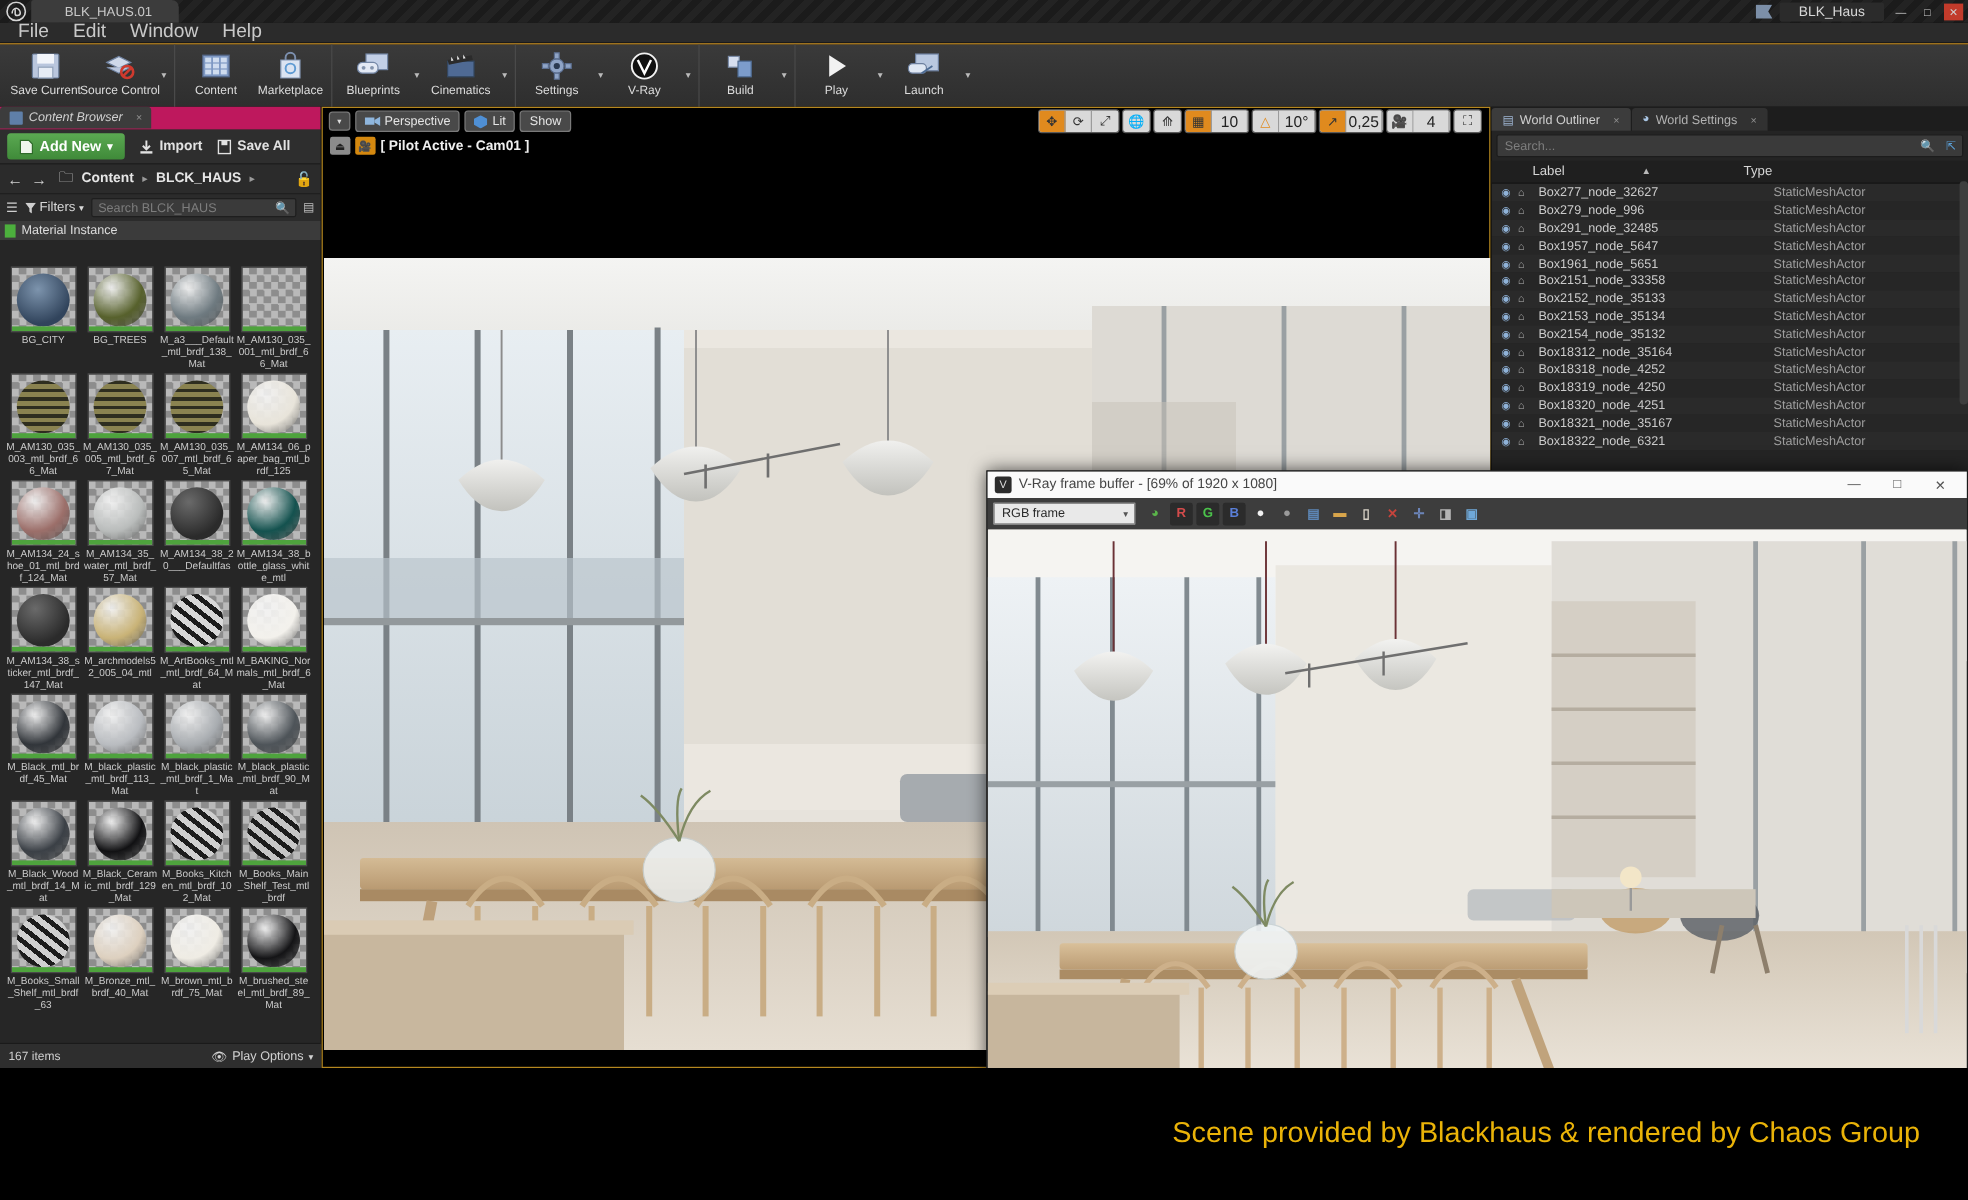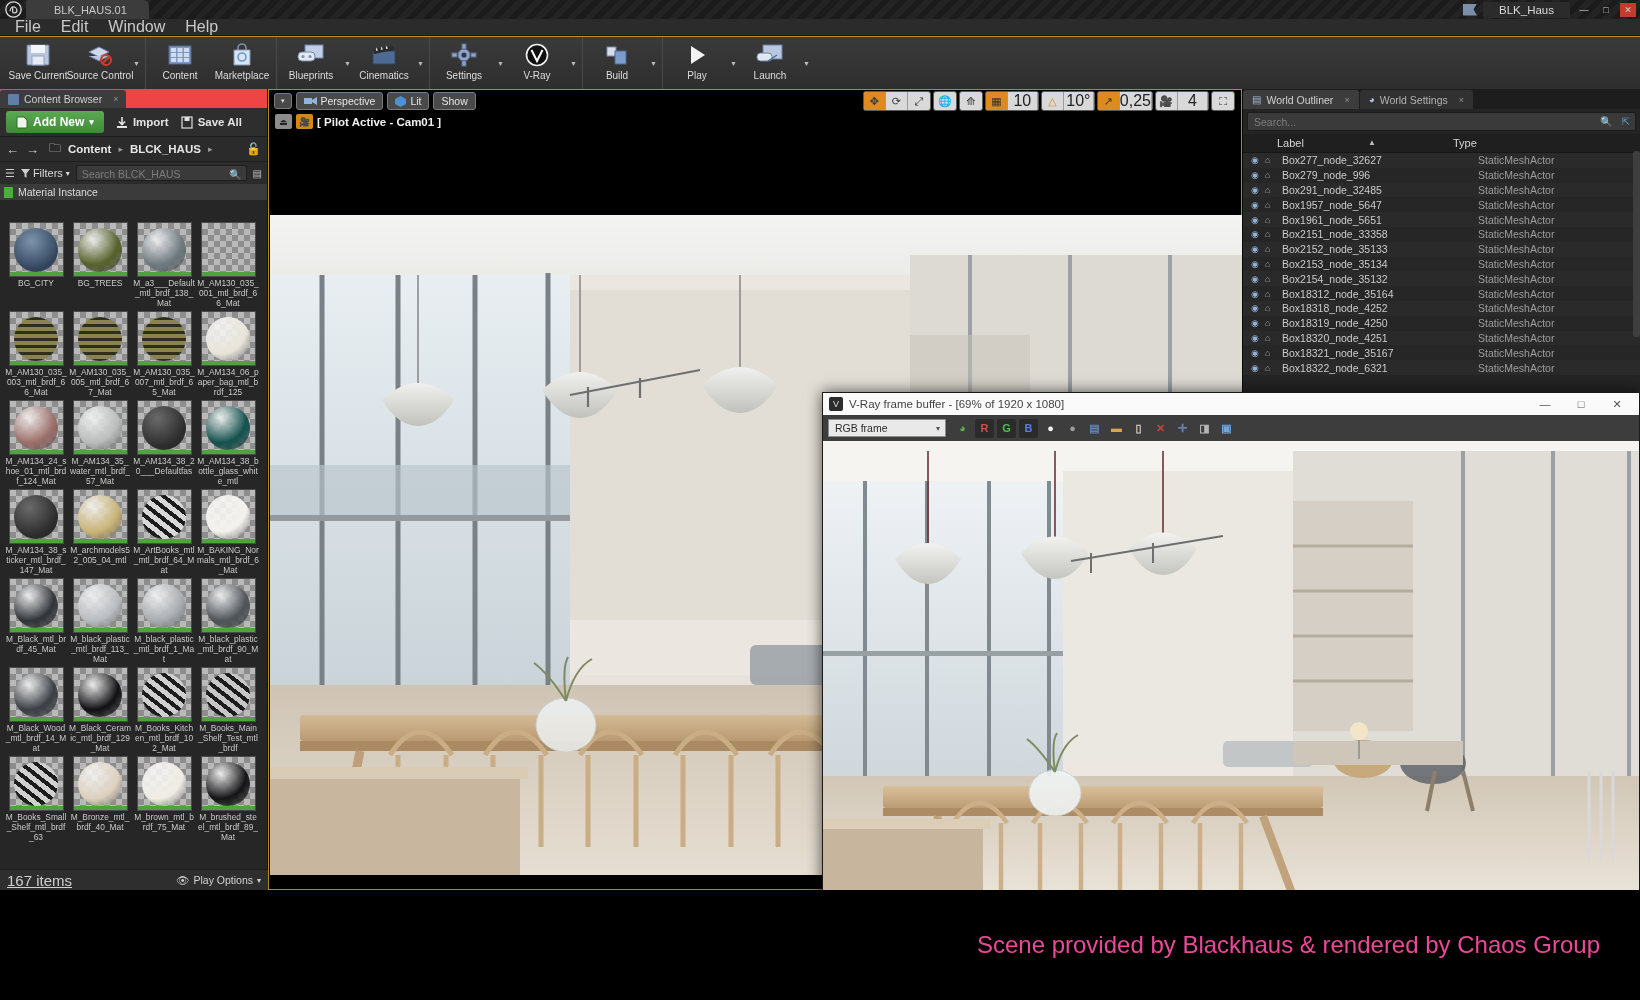--- a/index.html
+++ b/index.html
@@ -49,21 +49,21 @@
   .titem { width:62px; height:52px; display:flex; flex-direction:column; align-items:center; justify-content:flex-start; padding-top:4px; }
   .titem .ic { width:30px; height:27px; display:flex; align-items:center; justify-content:center; font-size:20px; }
   .titem .lb { color:#dcdcdc; font-size:10px; margin-top:2px; white-space:nowrap; }
   .tcaret { width:11px; height:52px; display:flex; align-items:center; justify-content:center; color:#bbb; font-size:7px; }
 
   
   .cb {
     position:absolute; left:0; top:89px; width:268px; height:801px;
     background:#262626; border-right:1px solid #141414;
   }
-  .cb-tabrow { height:19px; background:#ef4444; display:flex; align-items:flex-end; }
+  .cb-tabrow { height:19px; background:#be185d; display:flex; align-items:flex-start;font-style:italic; }
   .cb-tab { height:18px; background:#3c3c3c; color:#cfcfcf; font-size:10.5px; display:flex; align-items:center;
             padding:0 8px; gap:5px; border-radius:3px 3px 0 0; }
   .tabico { width:11px;height:11px;background:#5f7fa8; border-radius:1px; }
   .tab-x { color:#8d8d8d; font-size:9px; margin-left:6px; }
 
   .cb-actions { height:28px; background:#2e2e2e; display:flex; align-items:center; padding:0 6px; gap:12px; }
   .btn-addnew { background:linear-gradient(#5ba952,#3f8a39); color:#fff; font-size:12px; font-weight:bold;
       padding:4px 10px; border-radius:3px; display:flex; align-items:center; gap:5px; }
   .cb-act { color:#e2e2e2; font-size:11.5px; font-weight:bold; display:flex; align-items:center; gap:5px; }
 
@@ -91,39 +91,39 @@
       repeating-conic-gradient(#8d8d8d 0% 25%, #b9b9b9 0% 50%) 0 0/12px 12px;
       border:1px solid #4a4a4a; position:relative; overflow:hidden; }
   .thumb .ball { position:absolute; left:50%; top:50%; transform:translate(-50%,-50%);
       width:44px;height:44px;border-radius:50%; }
   .thumb .strip { position:absolute; left:0; bottom:0; width:100%; height:4px; background:#4ea33d; }
   .cap { color:#cacaca; font-size:8.4px; line-height:10px; text-align:center; margin-top:1px;
          word-break:break-word; max-height:32px; overflow:hidden; }
 
   .cb-status { position:absolute; left:0; bottom:0; width:268px; height:21px; background:#2e2e2e;
      border-top:1px solid #1a1a1a; display:flex; align-items:center; padding:0 7px; }
-  .cb-status .items { color:#cfcfcf; font-size:15px;text-decoration:underline; }
+  .cb-status .items { color:#cfcfcf; font-size:10px; }
   .cb-status .vopt { margin-left:auto; color:#d2d2d2; font-size:10.5px; display:flex; gap:4px; align-items:center;}
 
   
   .viewport { position:absolute; left:268px; top:89px; width:974px; height:801px; background:#000;
               border:1px solid #b5871f; }
   .vp-toolbar { position:absolute; left:0; top:0; width:100%; height:22px; display:flex; align-items:center;
        padding-left:5px; gap:4px; z-index:5; }
   .vp-pill { background:#5b5b5bcc; border:1px solid #7a7a7a; border-radius:3px; color:#e5e5e5;
        font-size:10.5px; padding:2px 7px; display:flex; align-items:center; gap:4px; }
   .vp-caret { background:#5b5b5bcc; border:1px solid #7a7a7a; border-radius:3px; color:#ddd;
        font-size:7px; padding:3px 6px; }
   .vp-right { margin-left:auto; display:flex; align-items:center; gap:2px; padding-right:6px; }
   .sgrp { display:flex; background:#d9d9d9; border:1px solid #5a5a5a; border-radius:3px; overflow:hidden; }
   .sbtn { width:22px; height:18px; display:flex;align-items:center;justify-content:center;
       font-size:11px; color:#333; border-right:1px solid #9b9b9b;}
   .sbtn:last-child{border-right:none;}
   .sbtn.on { background:#e08a1e; }
-  .snum { min-width:30px; height:18px; background:#d9d9d9; color:#222; font-size:16px;
+  .snum { min-width:30px; height:18px; background:#d9d9d9; color:#222; font-size:13px;
       display:flex;align-items:center;justify-content:center; border-right:1px solid #9b9b9b;}
   .pilot-row { position:absolute; left:6px; top:24px; display:flex; align-items:center; gap:4px; z-index:5; }
   .pilot-ic { width:17px;height:15px; background:#8c8c8c; border-radius:2px; display:flex;align-items:center;justify-content:center;font-size:9px;color:#222;}
   .pilot-ic.amber { background:#d4880f; }
   .pilot-txt { color:#f0f0f0; font-size:11.5px; font-weight:bold; }
 
   .vp-render { position:absolute; left:1px; top:125px; width:972px; height:660px; overflow:hidden; }
 
   
   .wo { position:absolute; left:1243px; top:89px; width:397px; height:801px; background:#242424; }
@@ -167,21 +167,21 @@
       font-size:11px; font-weight:bold; }
   .vfb-img { position:absolute; left:0; top:48px; width:816px; height:455px; overflow:hidden; background:#111; }
   .vfb-bottom { position:absolute; left:0; bottom:0; width:816px; height:22px; background:#3d3d3d;
       display:flex; align-items:center; padding:0 4px; gap:2px; }
   .vbb { width:17px;height:15px; border-radius:2px; display:flex;align-items:center;justify-content:center;
       font-size:9px; color:#ddd;}
 
   
   .caption { position:absolute; left:0; bottom:0; width:1640px; height:110px; background:#000;
      display:flex; align-items:center; justify-content:flex-end; padding-right:40px; }
-  .caption span { color:#ec4899; font-size:24px; }
+  .caption span { color:#eab308; font-size:24px; }
 </style>
 </head>
 <body>
 
 <div class="app">
 
   <div class="titlebar">
     <div class="ue-logo">
       <svg width="17" height="17" viewBox="0 0 20 20">
           <circle cx="10" cy="10" r="9" fill="none" stroke="#d5d5d5" stroke-width="1.6"></circle>

